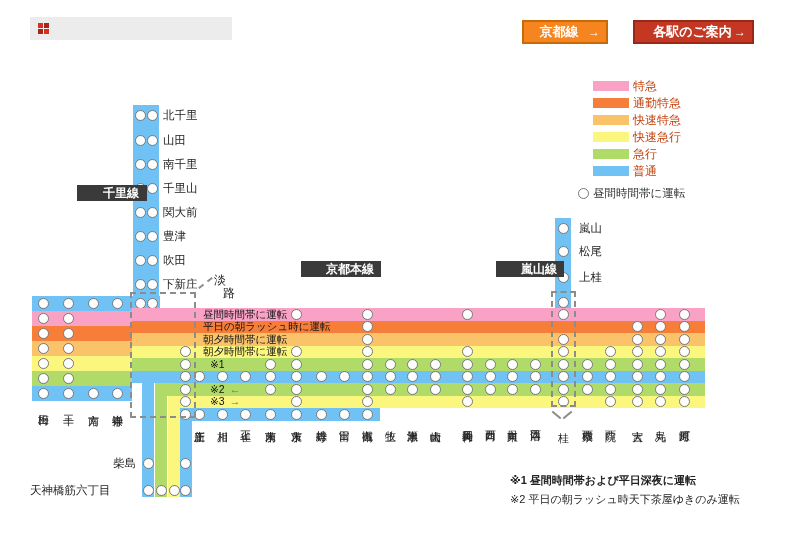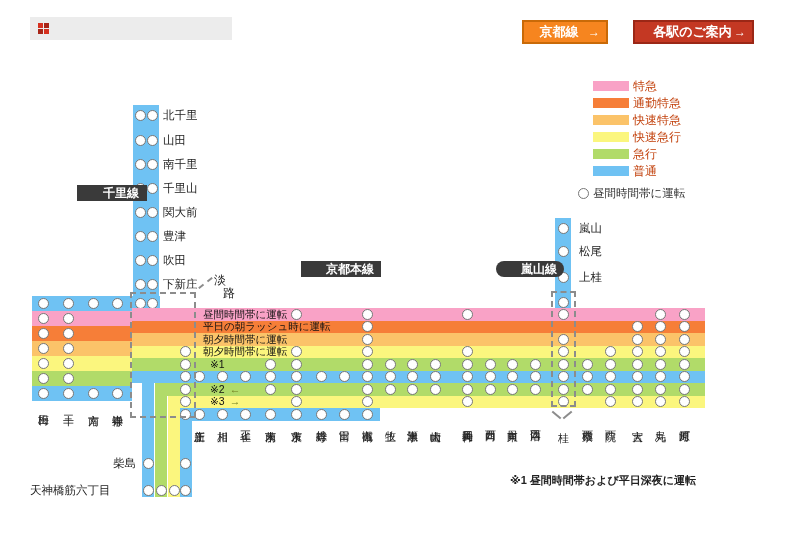--- a/index.html
+++ b/index.html
@@ -294,22 +294,23 @@
     <div class="vlabel" style="left: 556.5px; top: 424px; width: 13px; text-align: center;">桂</div>
     <div class="vlabel" style="left: 580.5px; top: 422px; width: 13px; text-align: center;">西京極</div>
     <div class="vlabel" style="left: 603.5px; top: 422px; width: 13px; text-align: center;">西院</div>
     <div class="vlabel" style="left: 630.5px; top: 422px; width: 13px; text-align: center;">大宮</div>
     <div class="vlabel" style="left: 653.5px; top: 422px; width: 13px; text-align: center;">烏丸</div>
     <div class="vlabel" style="left: 677.5px; top: 422px; width: 13px; text-align: center;">河原町</div>
     <div class="hlabel" style="left: 214px; top: 272px; font-size: 12px;">淡</div>
     <div class="hlabel" style="left: 223px; top: 285px; font-size: 12px;">路</div>
     <div class="badge" style="left: 77px; top: 185px; width: 52px; background: rgb(58, 58, 58);">千里線</div>
     <div class="badge" style="left: 301px; top: 261px; width: 62px; background: rgb(58, 58, 58);">京都本線</div>
-    <div class="badge" style="left: 496px; top: 261px; width: 50px; background: rgb(58, 58, 58); border-radius: 8px;">嵐山線</div>
+    <div class="badge" style="left: 496px; top: 261px; width: 50px; background: rgb(58, 58, 58);">嵐山線</div>
     <div class="bandnote" style="left: 203px; top: 307.75px;">昼間時間帯に運転</div>
     <div class="bandnote" style="left: 203px; top: 320.25px;">平日の朝ラッシュ時に運転</div>
     <div class="bandnote" style="left: 203px; top: 332.75px;">朝夕時間帯に運転</div>
     <div class="bandnote" style="left: 203px; top: 345.25px;">朝夕時間帯に運転</div>
     <div class="bandnote" style="left: 210px; top: 357.75px;">※1</div>
     <div class="bandnote" style="left: 210px; top: 382.75px;">※2<span class="arr">←</span></div>
     <div class="bandnote" style="left: 210px; top: 395.25px;">※3<span class="arr">→</span></div>
     <div class="footnote" style="left: 510px; top: 471px; font-weight: bold;">※1 昼間時間帯および平日深夜に運転</div>
+    <div class="footnote" style="left: 510px; top: 490px;">※2 平日の朝ラッシュ時天下茶屋ゆきのみ運転</div>
   </div>
 
 </body></html>

